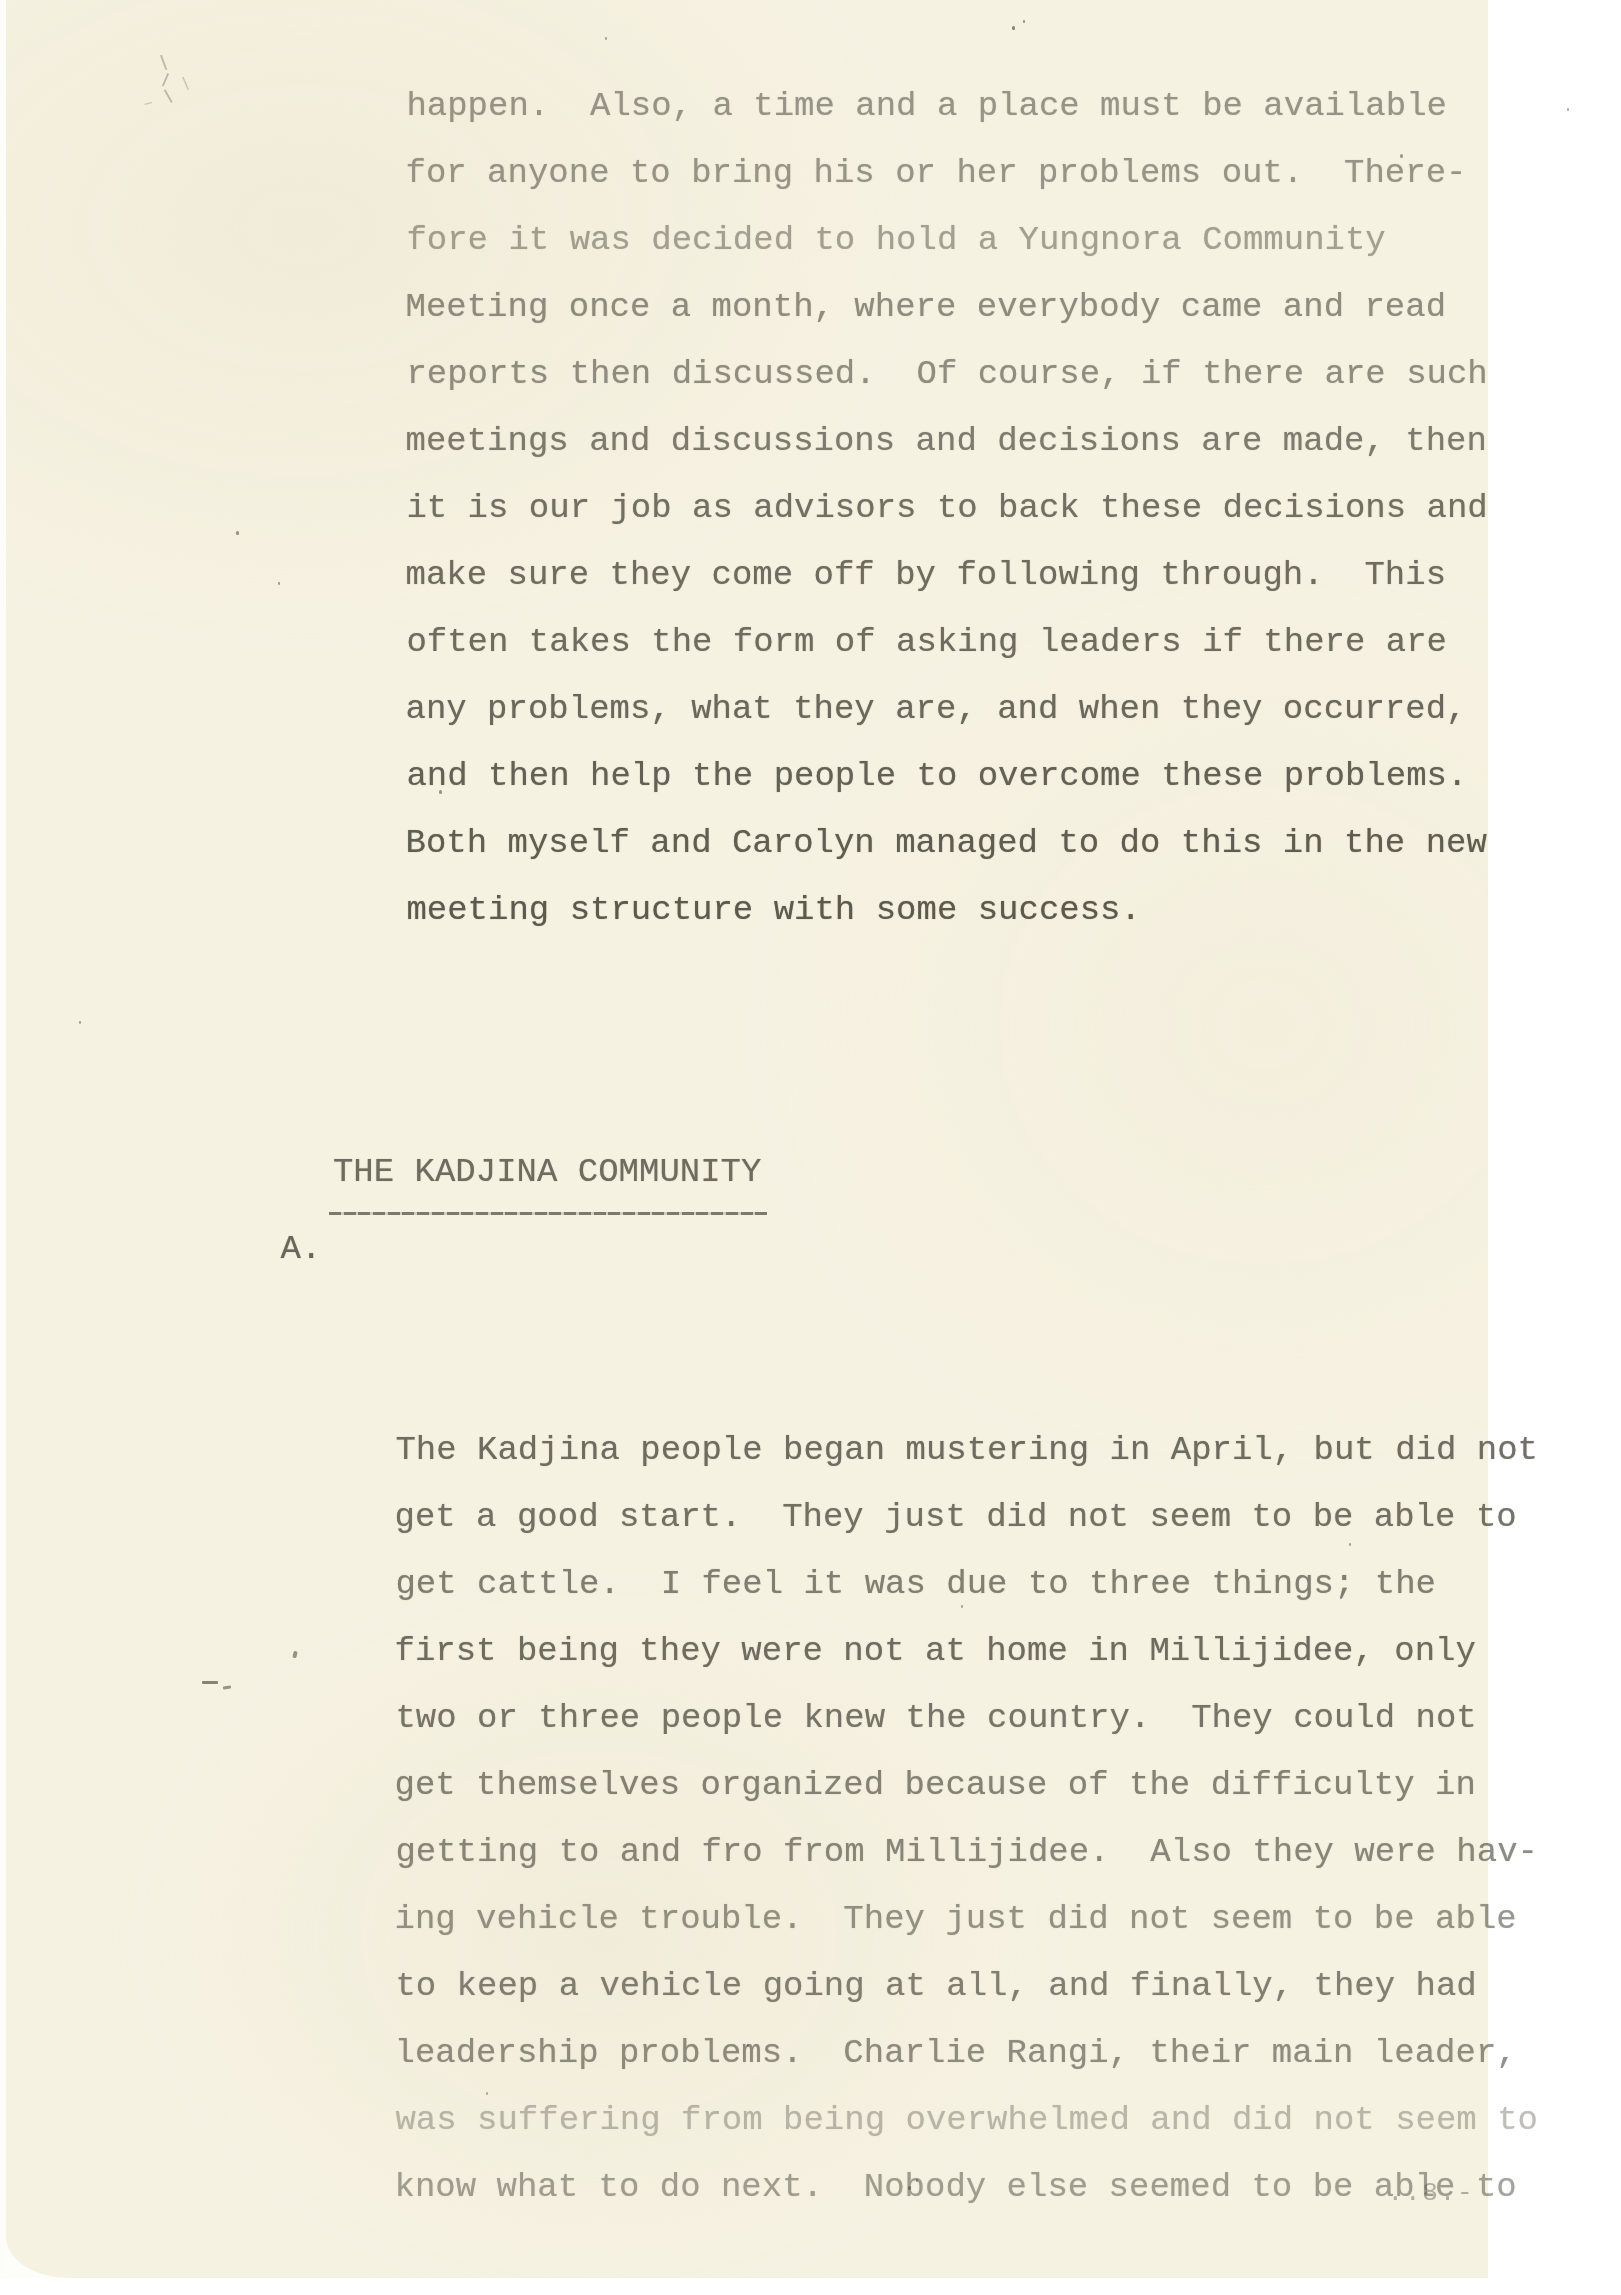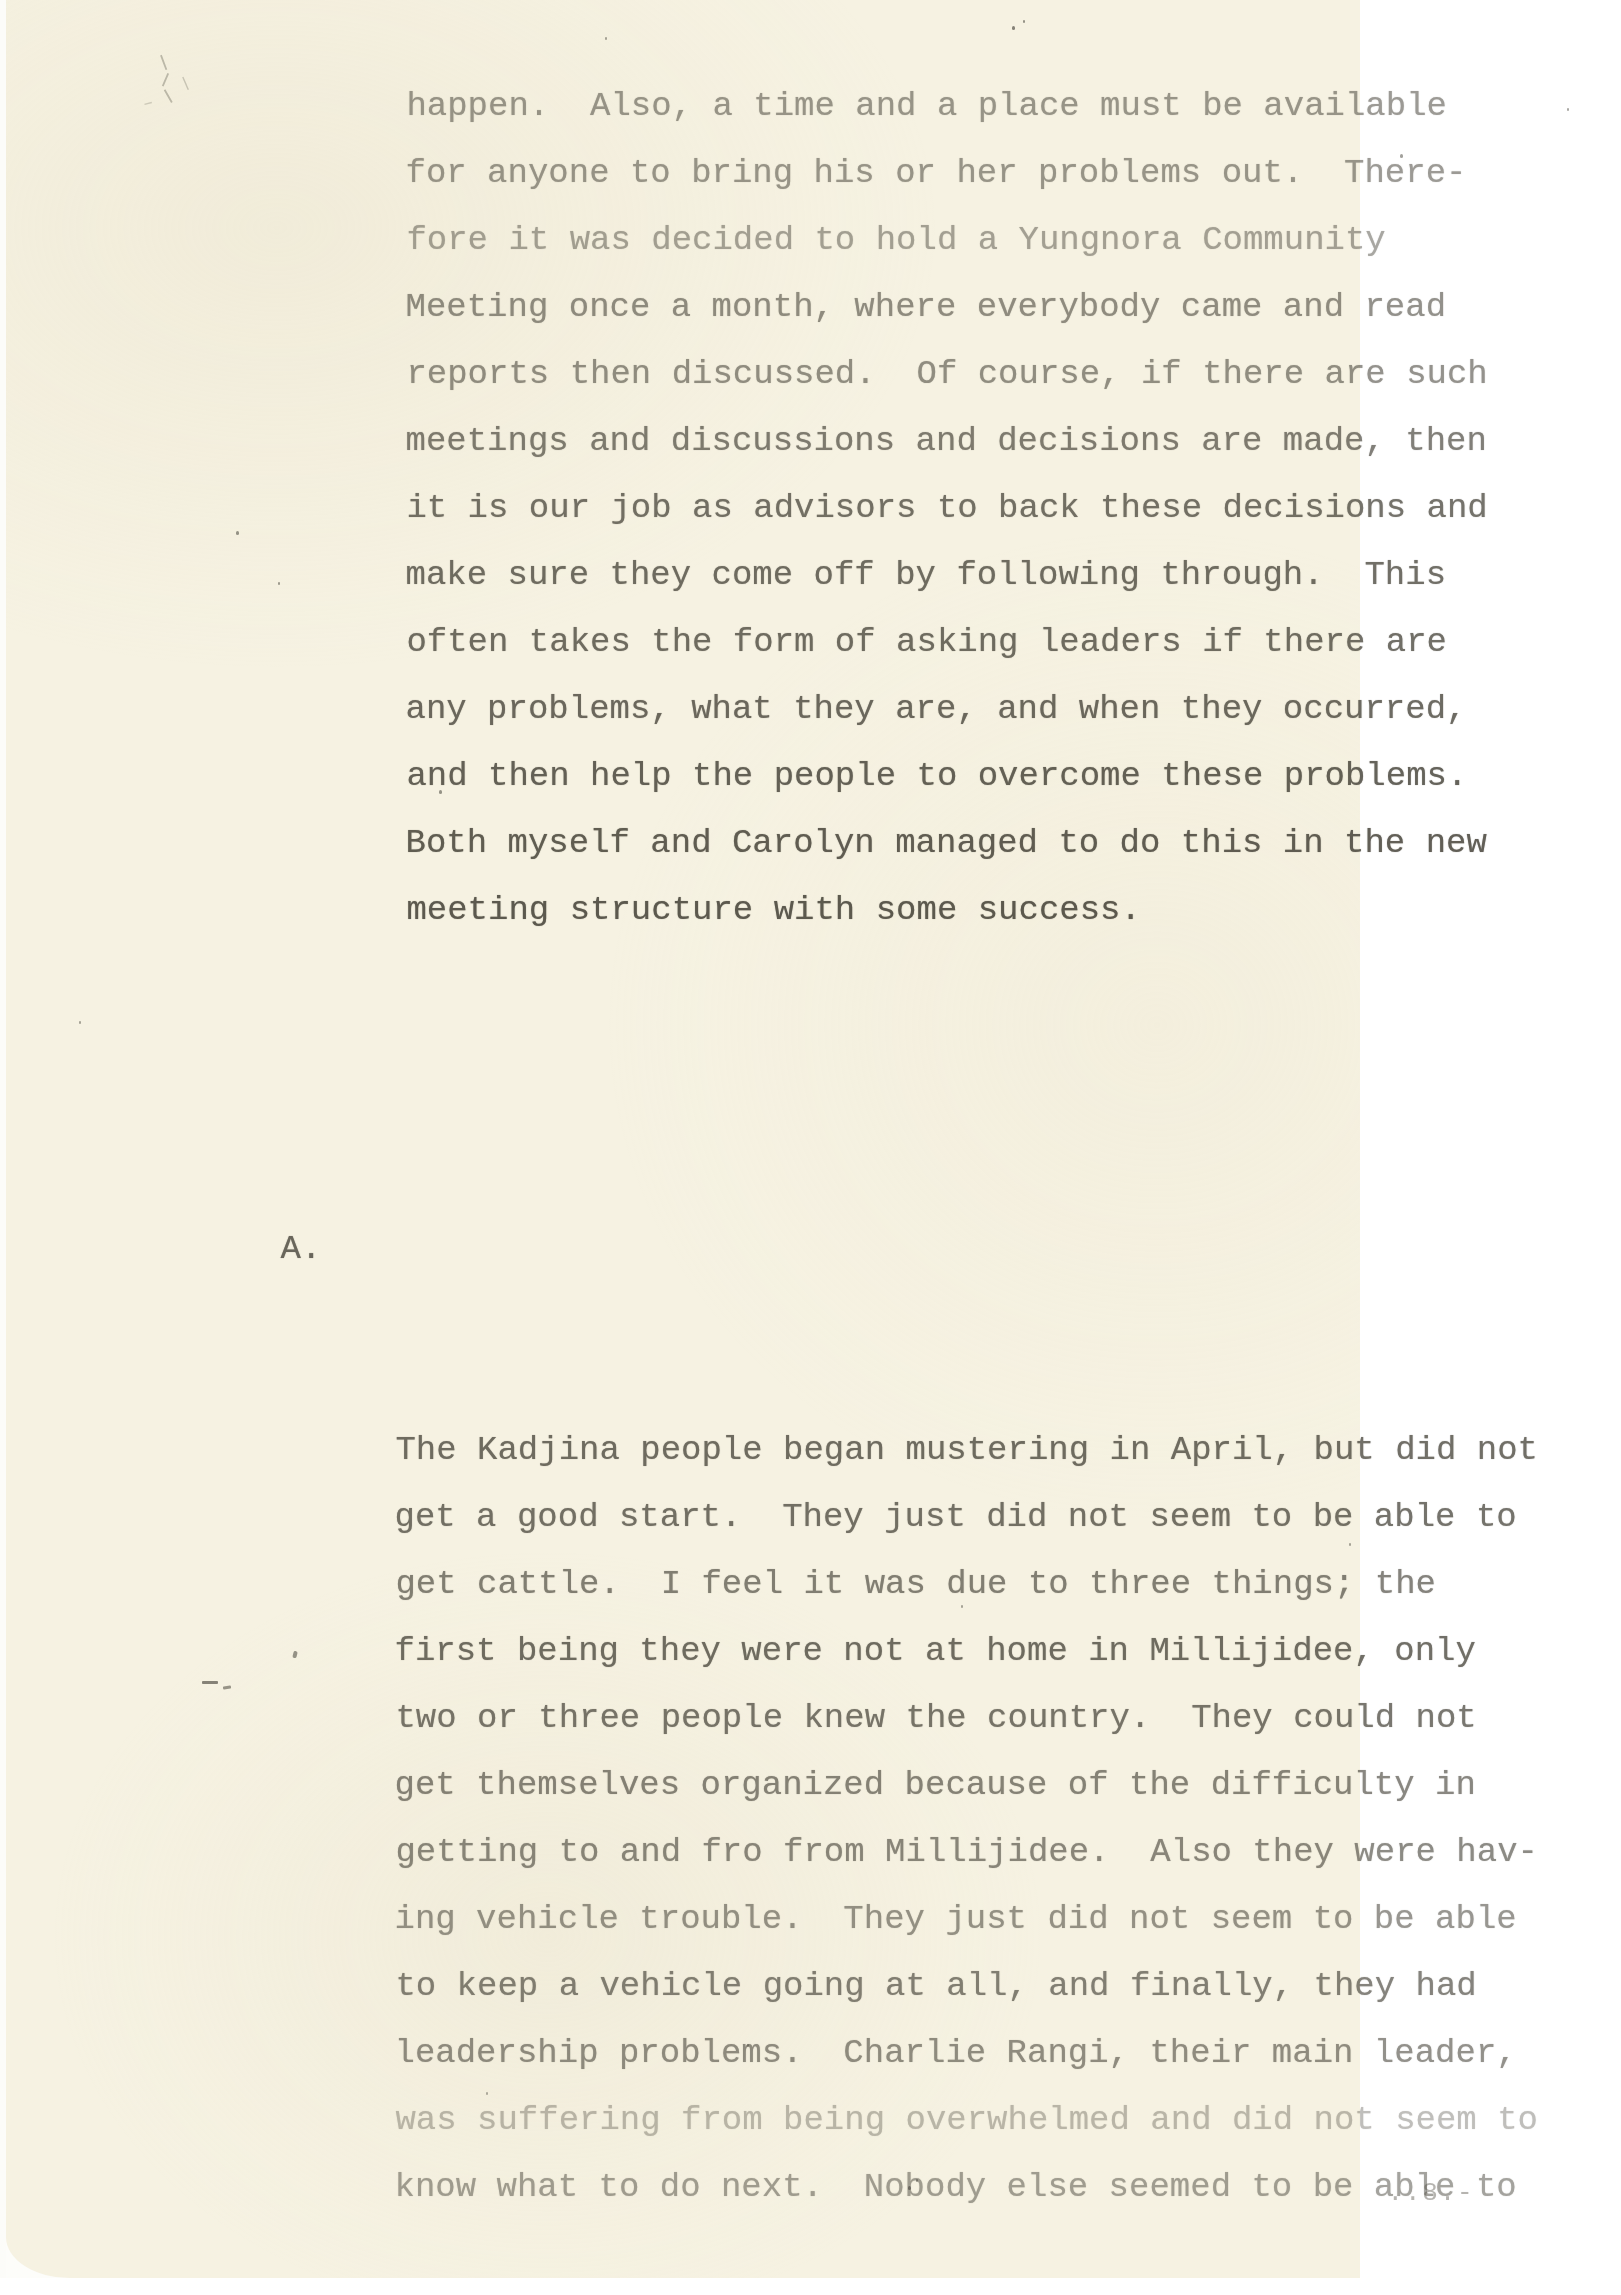--- a/index.html
+++ b/index.html
@@ -1,16 +1,16 @@
 <!DOCTYPE html>
 <html style="font-size:14.7px"><head>
 <meta charset="utf-8">
 <style>
   html,body{margin:0;padding:0;background:#ffffff;width:1622px;height:2296px;overflow:hidden;}
-  .page{position:relative;width:1360px;height:2296px;background:#fdfdfa;
+  .page{position:relative;width:1488px;height:2296px;background:#fdfdfa;
         font-family:"Liberation Mono","DejaVu Sans Mono",monospace;}
   .paper{position:absolute;left:5.5px;top:0;right:0;bottom:18.4px;
          background:
            radial-gradient(1102px 735px at 20% 10%, rgba(233,226,203,.38), transparent 60%),
            radial-gradient(918px 826px at 85% 45%, rgba(238,232,211,.32), transparent 60%),
            radial-gradient(826px 643px at 40% 85%, rgba(231,224,201,.32), transparent 60%),
            #f6f2e2;
          border-bottom-left-radius:64px 41px;}
   .tblock{position:absolute;color:#3b382e;font-size:34px;line-height:67px;
           white-space:pre;text-shadow:0 0 1.1px rgba(60,56,46,.6);}
@@ -40,20 +40,23 @@
   <div class="paper">
 
     <svg class="pencil" width="92" height="73" viewBox="0 0 100 80">
       <path d="M28 10 L34 26 M36 30 L30 44 M32 48 L40 62" stroke="#8f8c7d" stroke-width="2" fill="none"></path>
       <path d="M52 34 L58 48" stroke="#a5a292" stroke-width="1.6" fill="none"></path>
       <path d="M10 64 L18 62" stroke="#b0ad9d" stroke-width="1.6" fill="none"></path>
     </svg>
 
     <div class="tblock intro"><div class="tline" style="opacity: 0.5;">happen.  Also, a time and a place must be available</div><div class="tline" style="opacity: 0.5;">for anyone to bring his or her problems out.  There-</div><div class="tline" style="opacity: 0.44;">fore it was decided to hold a Yungnora Community</div><div class="tline" style="opacity: 0.55;">Meeting once a month, where everybody came and read</div><div class="tline" style="opacity: 0.54;">reports then discussed.  Of course, if there are such</div><div class="tline" style="opacity: 0.64;">meetings and discussions and decisions are made, then</div><div class="tline" style="opacity: 0.7;">it is our job as advisors to back these decisions and</div><div class="tline" style="opacity: 0.72;">make sure they come off by following through.  This</div><div class="tline" style="opacity: 0.72;">often takes the form of asking leaders if there are</div><div class="tline" style="opacity: 0.74;">any problems, what they are, and when they occurred,</div><div class="tline" style="opacity: 0.78;">and then help the people to overcome these problems.</div><div class="tline" style="opacity: 0.8;">Both myself and Carolyn managed to do this in the new</div><div class="tline" style="opacity: 0.82;">meeting structure with some success.</div></div>
 
+    <div class="tblock heading1">
+      <span class="hline">THE KADJINA COMMUNITY</span>
+    </div>
 
 
     <div class="tblock para-a">
       <span class="item-label">A.</span>
       <div><div class="tline" style="opacity: 0.72;">The Kadjina people began mustering in April, but did not</div><div class="tline" style="opacity: 0.7;">get a good start.  They just did not seem to be able to</div><div class="tline" style="opacity: 0.62;">get cattle.  I feel it was due to three things; the</div><div class="tline" style="opacity: 0.72;">first being they were not at home in Millijidee, only</div><div class="tline" style="opacity: 0.68;">two or three people knew the country.  They could not</div><div class="tline" style="opacity: 0.6;">get themselves organized because of the difficulty in</div><div class="tline" style="opacity: 0.58;">getting to and fro from Millijidee.  Also they were hav-</div><div class="tline" style="opacity: 0.52;">ing vehicle trouble.  They just did not seem to be able</div><div class="tline" style="opacity: 0.62;">to keep a vehicle going at all, and finally, they had</div><div class="tline" style="opacity: 0.55;">leadership problems.  Charlie Rangi, their main leader,</div><div class="tline" style="opacity: 0.32;">was suffering from being overwhelmed and did not seem to</div><div class="tline" style="opacity: 0.46;">know what to do next.  Nobody else seemed to be able to</div></div>
     </div>
 
     <div class="pagenum">..8.-</div>
 
     <div class="speck" style="left:1006px;top:26px;width:3.7px;height:3.7px;opacity:.7;"></div>

